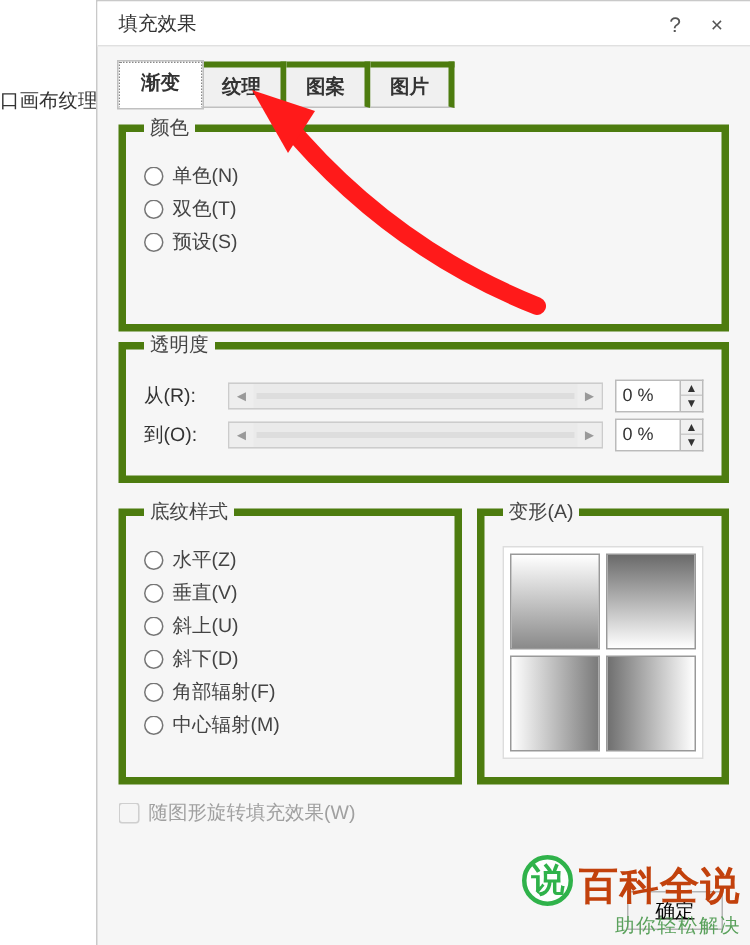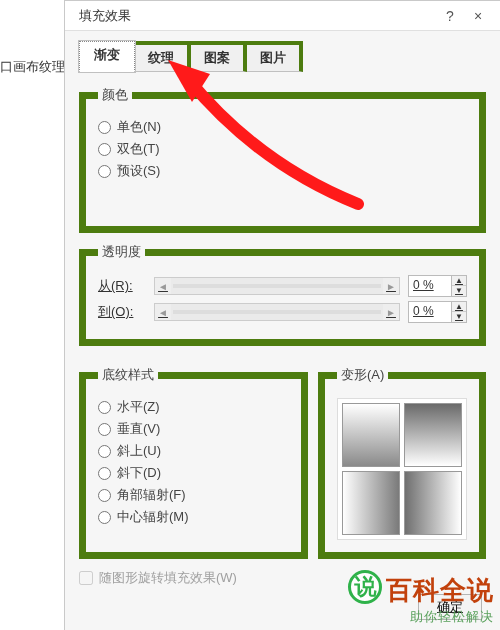--- a/index.html
+++ b/index.html
@@ -69,23 +69,22 @@
     background: #fff;
     border: 1px dotted #888;
     outline: 1px solid #c0c0c0;
     z-index: 2;
     border-bottom-color: #fff;
   }
   .content {
     padding: 4px 14px 8px 14px;
   }
   fieldset {
-    border: 7px solid #4d7c0f;
+    border: 5px solid #4d7c0f;
     padding: 10px 12px 12px 12px;
-    margin-top: 10px;
     background: transparent;
   }
   legend {
     font-size: 13px;
     padding: 0 4px;
     color: #444;
   }
   .radio-row {
     display: flex;
     align-items: center;
@@ -96,21 +95,20 @@
   }
   .radio-row input[type=radio] {
     width: 13px; height: 13px;
     accent-color: #666;
   }
   .transp-row {
     display: flex;
     align-items: center;
     gap: 8px;
     margin: 4px 0;
-    text-decoration: underline;
   }
   .transp-row .lbl { width: 48px; }
   .slider-track {
     flex: 1;
     height: 18px;
     background: #eaeaea;
     border: 1px solid #ccc;
     position: relative;
     display: flex;
     align-items: center;

